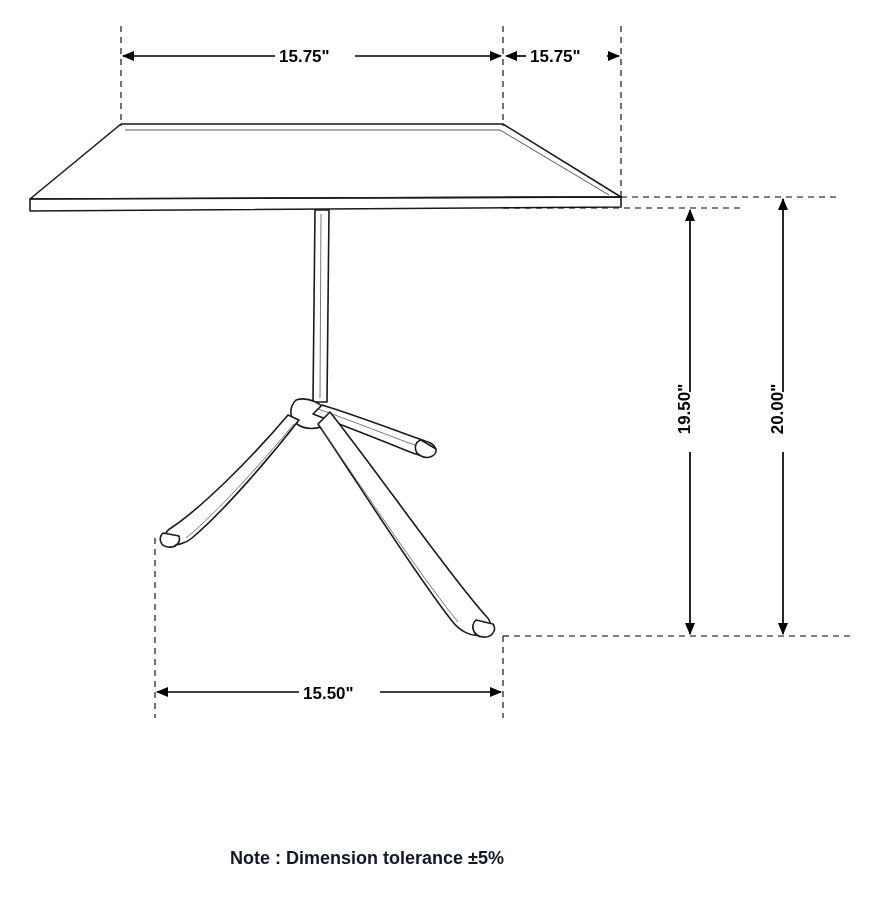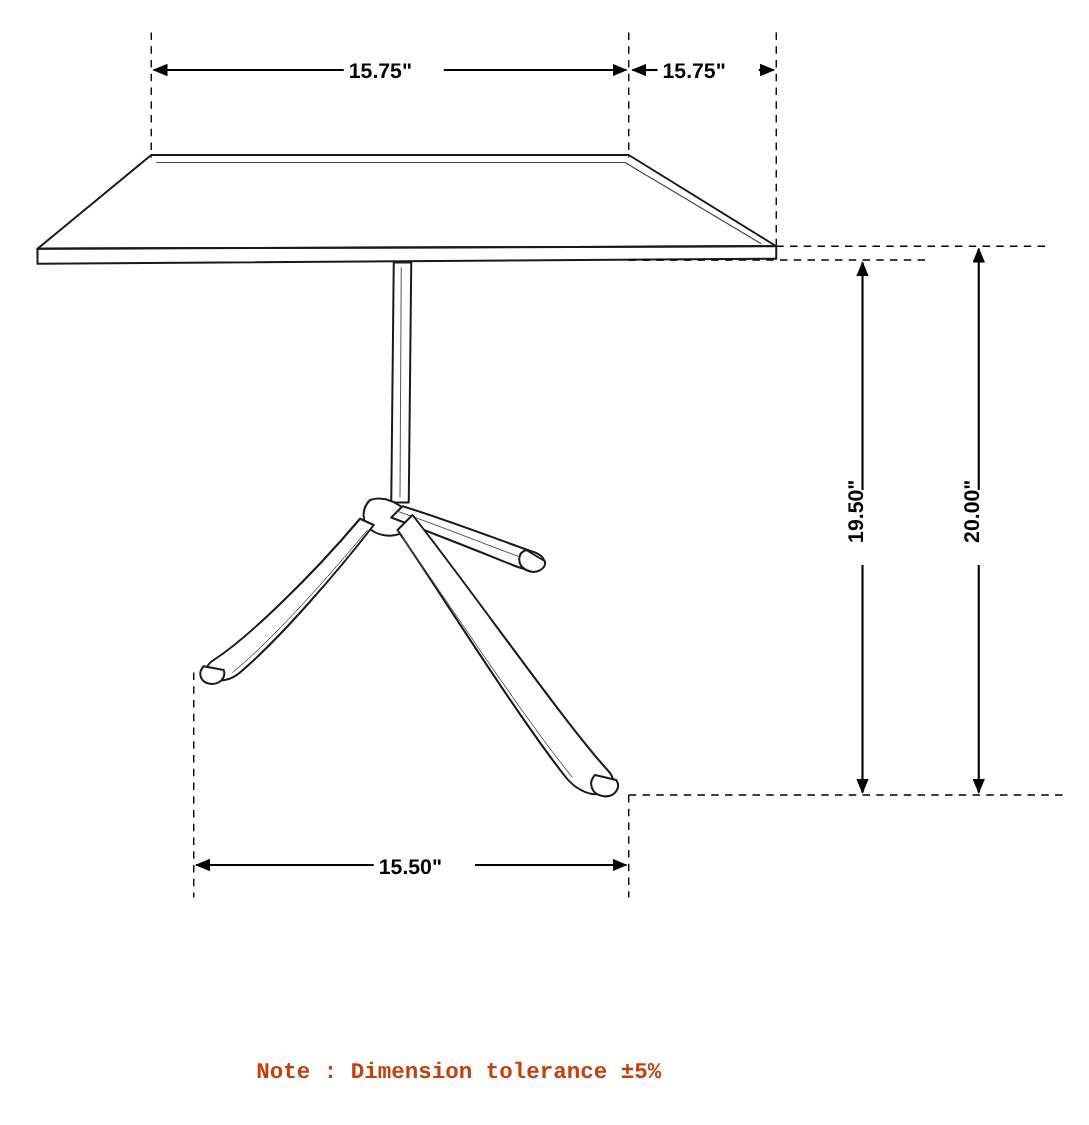--- a/index.html
+++ b/index.html
@@ -47,24 +47,24 @@
   #label-top-right { left: 530px; top: 47px; }
   #label-base      { left: 303px; top: 684px; }
   #label-h-inner   { left: 620px; top: 399px; width: 130px; text-align: center; }
   #label-h-outer   { left: 713px; top: 399px; width: 130px; text-align: center; }
   #note {
     position: absolute;
     left: 0;
     top: 848px;
     width: 734px;
     text-align: center;
-    font-family: Liberation Mono, monospace;
+    font-family: Liberation Sans, sans-serif;
     font-weight: bold;
     font-size: 18px;
-    color: #c2410c;
+    color: #0f172a;
   }
 </style>
 </head>
 <body>
 
 <div id="diagram-root">
 
   <svg class="drawing" viewBox="0 0 871 900">
     <defs>
       <marker id="arrowR" markerWidth="12" markerHeight="10" refX="11" refY="5" orient="auto" markerUnits="userSpaceOnUse">

